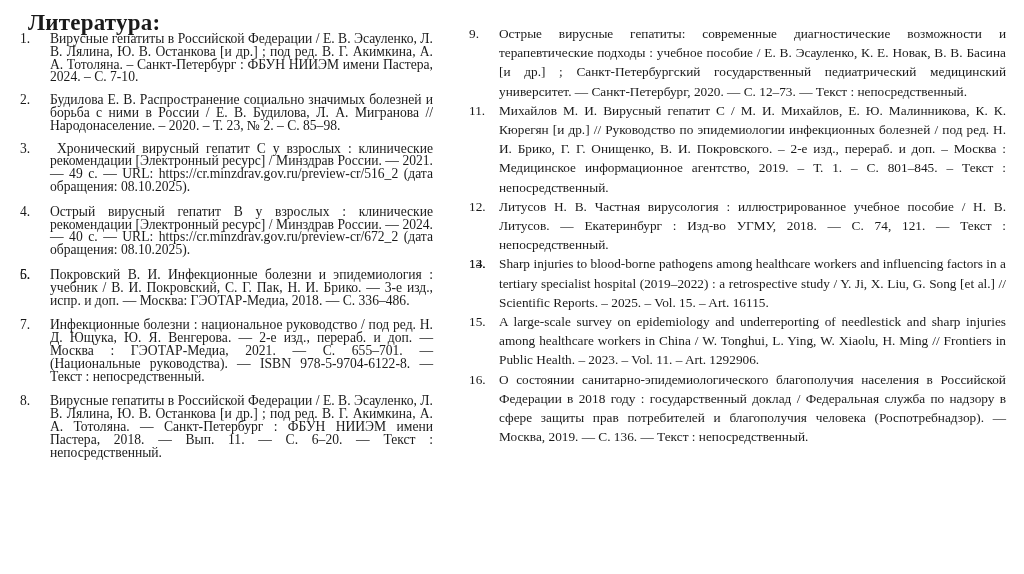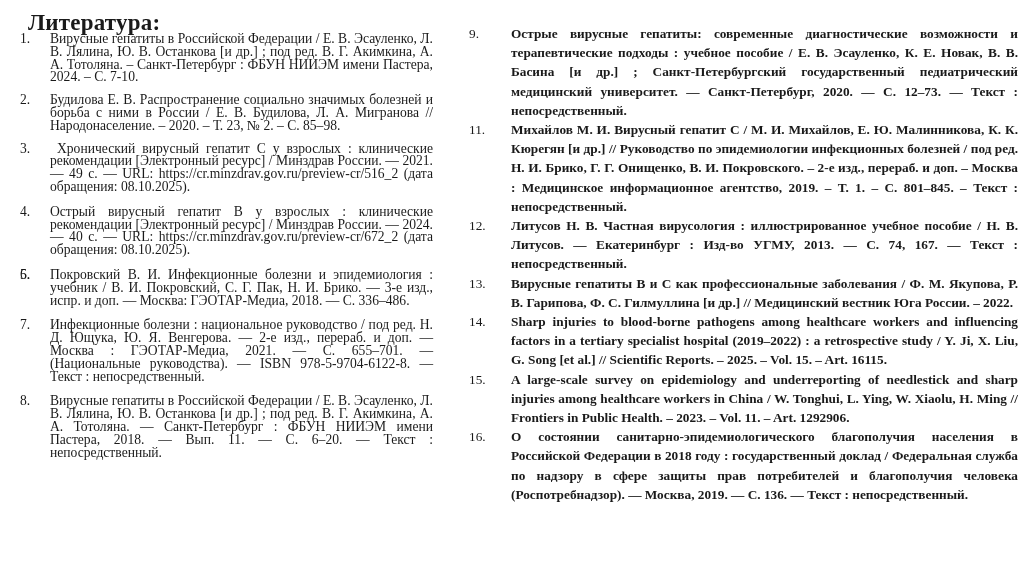--- a/index.html
+++ b/index.html
@@ -33,21 +33,21 @@
     }
     .list-right {
       position: absolute; left: 0; top: 24px; width: 569px;
     }
     .item-r {
       position: relative; font-size: 13.3px; line-height: 19.2px;
       margin-bottom: 0px;
     }
     .item-r .num { position: absolute; left: 14px; top: 0; }
     .item-r .txt {
-      margin-left: 56px; width: 507px; text-align: justify; display: block; font-weight: bold;
+      margin-left: 44px; width: 507px; text-align: justify; display: block;
     }
   </style>
 </head>
 <body>
 
 <div class="col-left">
   <div class="title">Литература:</div>
   <div class="list-left">
     <div class="item-l">
       <span class="num">1.</span>
@@ -88,25 +88,24 @@
     <div class="item-r">
       <span class="num">9.</span>
       <span class="txt">Острые вирусные гепатиты: современные диагностические возможности и терапевтические подходы : учебное пособие / Е. В. Эсауленко, К. Е. Новак, В. В. Басина [и др.] ; Санкт-Петербургский государственный педиатрический медицинский университет. — Санкт-Петербург, 2020. — С. 12–73. — Текст : непосредственный.</span>
     </div>
     <div class="item-r">
       <span class="num">11.</span>
       <span class="txt">Михайлов М. И. Вирусный гепатит С / М. И. Михайлов, Е. Ю. Малинникова, К. К. Кюрегян [и др.] // Руководство по эпидемиологии инфекционных болезней / под ред. Н. И. Брико, Г. Г. Онищенко, В. И. Покровского. – 2-е изд., перераб. и доп. – Москва : Медицинское информационное агентство, 2019. – Т. 1. – С. 801–845. – Текст : непосредственный.</span>
     </div>
     <div class="item-r">
       <span class="num">12.</span>
-      <span class="txt">Литусов Н. В. Частная вирусология : иллюстрированное учебное пособие / Н. В. Литусов. — Екатеринбург : Изд-во УГМУ, 2013. — С. 74, 167. — Текст : непосредственный.</span>
+      <span class="txt">Литусов Н. В. Частная вирусология : иллюстрированное учебное пособие / Н. В. Литусов. — Екатеринбург : Изд-во УГМУ, 2018. — С. 74, 121. — Текст : непосредственный.</span>
     </div>
     <div class="item-r">
       <span class="num">13.</span>
-      <span class="txt">Вирусные гепатиты В и С как профессиональные заболевания / Ф. М. Якупова, Р. В. Гарипова, Ф. С. Гилмуллина [и др.] // Медицинский вестник Юга России. – 2022.</span>
     </div>
     <div class="item-r">
       <span class="num">14.</span>
       <span class="txt">Sharp injuries to blood-borne pathogens among healthcare workers and influencing factors in a tertiary specialist hospital (2019–2022) : a retrospective study / Y. Ji, X. Liu, G. Song [et al.] // Scientific Reports. – 2025. – Vol. 15. – Art. 16115.</span>
     </div>
     <div class="item-r">
       <span class="num">15.</span>
       <span class="txt">A large-scale survey on epidemiology and underreporting of needlestick and sharp injuries among healthcare workers in China / W. Tonghui, L. Ying, W. Xiaolu, H. Ming // Frontiers in Public Health. – 2023. – Vol. 11. – Art. 1292906.</span>
     </div>
     <div class="item-r">

